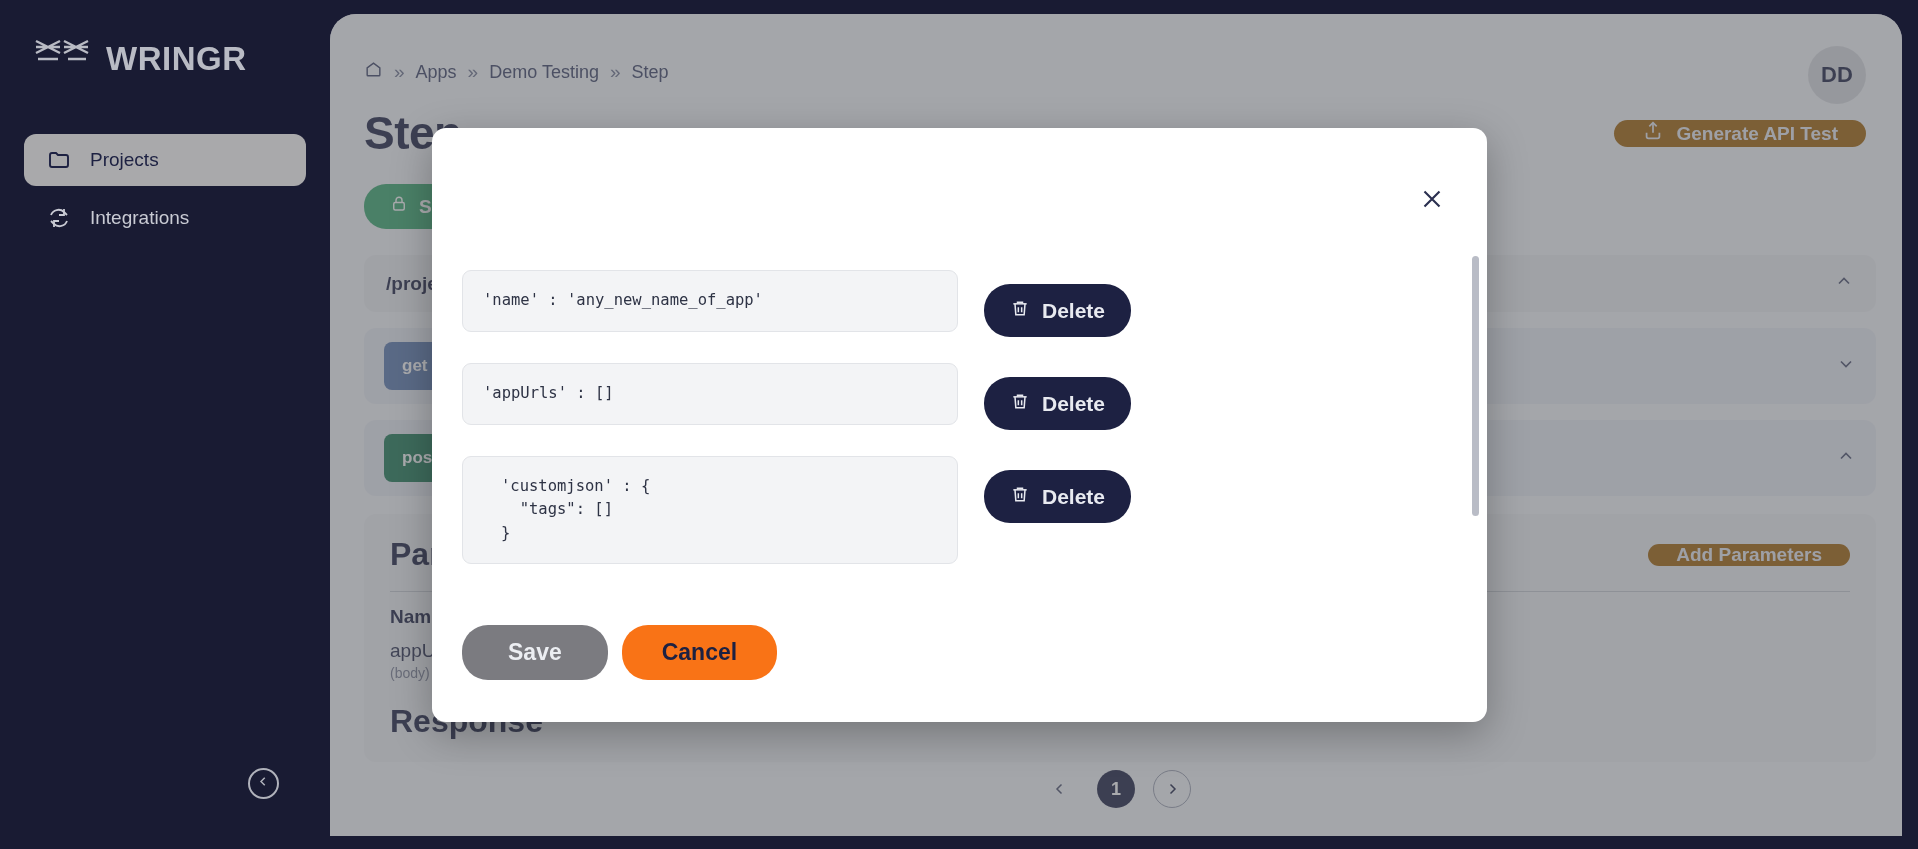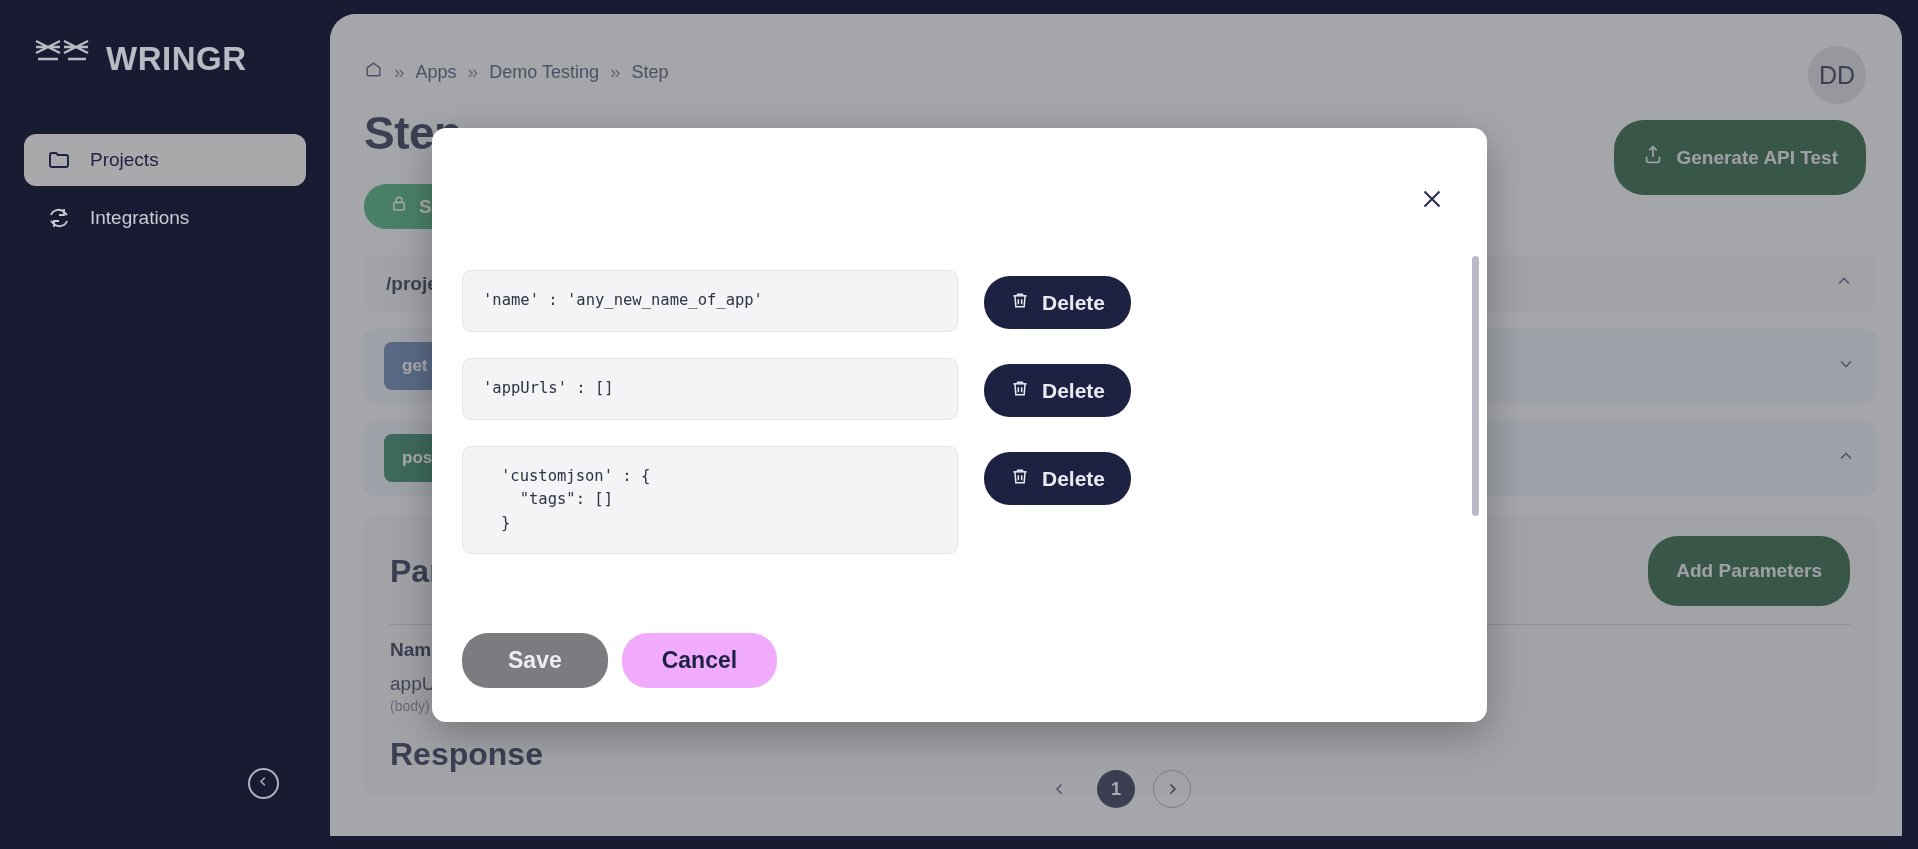--- a/index.html
+++ b/index.html
@@ -78,27 +78,27 @@
     letter-spacing: -0.5px;
   }
   .topright {
     position: absolute; right: 36px; top: 32px;
     display: flex; flex-direction: column; align-items: flex-end; gap: 16px;
   }
   .avatar {
     width: 58px; height: 58px; border-radius: 50%;
     background: #d8dade; color: #1d2142;
     display: flex; align-items: center; justify-content: center;
-    font-size: 25px; font-weight: 400;
+    font-size: 22px; font-weight: 700;
     cursor: pointer;
   }
   .btn-dark {
-    background: #14532d; color: #e8eaf0;
+    background: #a16207; color: #e8eaf0;
     border: none; border-radius: 30px;
-    padding: 24px 28px;
+    padding: 0 28px;
     font-size: 19px; font-weight: 600;
     display: flex; align-items: center; gap: 12px;
     cursor: pointer;
     font-family: "Liberation Sans", sans-serif;
   }
   .sec-badge {
     display: inline-flex; align-items: center; gap: 11px;
     margin: 24px 0 0 34px;
     background: #3aa76d; color: #ffffff;
     border-radius: 22px; padding: 11px 26px;
@@ -215,43 +215,43 @@
     min-height: 62px;
     cursor: text;
   }
   .param-box.tall { min-height: 108px; padding-left: 38px; }
   .btn-delete {
     background: #1d2142; color: #e8eaf0;
     border: none; border-radius: 26px;
     padding: 14px 26px;
     font-size: 21px; font-weight: 600;
     display: flex; align-items: center; gap: 12px;
-    cursor: pointer; margin-top: 6px;
+    cursor: pointer; margin-top: 14px;
     font-family: "Liberation Sans", sans-serif;
   }
   .modal-scrollbar {
     position: absolute; right: 8px; top: 128px;
     width: 7px; height: 260px;
     border-radius: 4px; background: #b9bcc6;
     cursor: pointer;
   }
   .modal-actions {
-    position: absolute; left: 30px; bottom: 34px;
+    position: absolute; left: 30px; bottom: 42px;
     display: flex; gap: 14px;
   }
   .btn-save {
     background: #7b7b80; color: #eceef2;
     border: none; border-radius: 26px;
     padding: 14px 46px;
     font-size: 23px; font-weight: 600;
     cursor: pointer;
     font-family: "Liberation Sans", sans-serif;
   }
   .btn-cancel {
-    background: #f0abfc; color: #1d2142;
+    background: #f97316; color: #1d2142;
     border: none; border-radius: 26px;
     padding: 14px 40px;
     font-size: 23px; font-weight: 600;
     cursor: pointer;
     font-family: "Liberation Sans", sans-serif;
   }
 </style>
 </head>
 <body>
 

